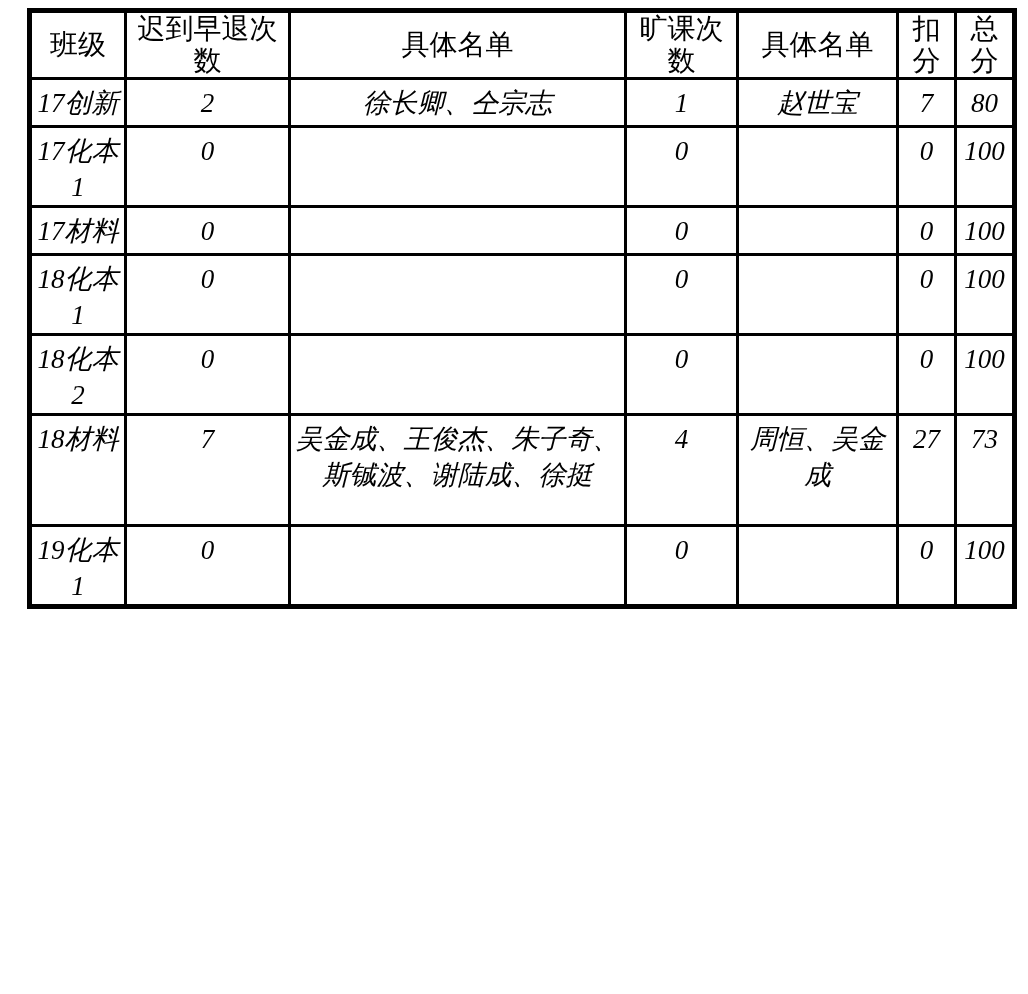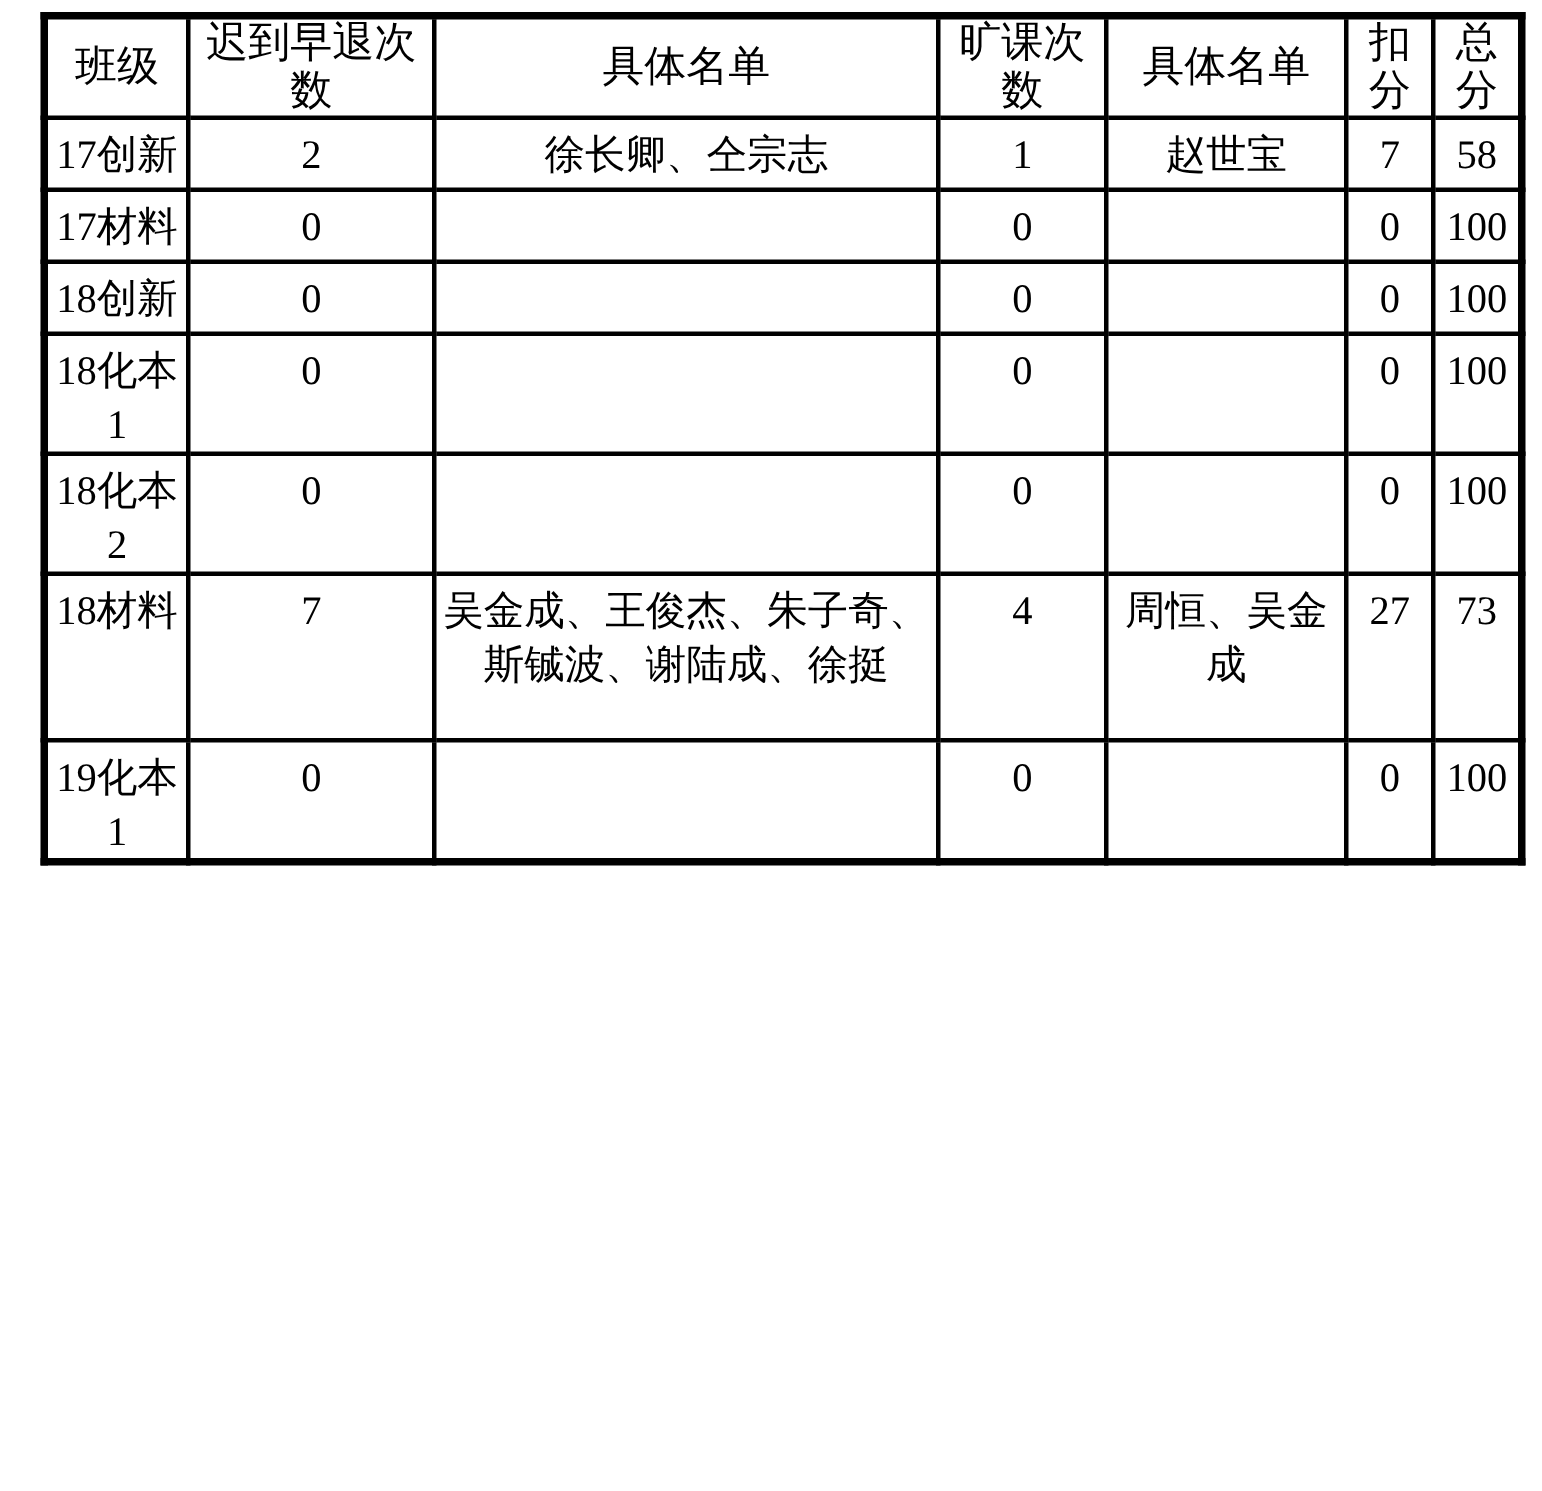--- a/index.html
+++ b/index.html
@@ -30,21 +30,21 @@
     font-weight: normal;
     overflow: hidden;
     padding: 0 2px;
   }
   .score-table thead tr { height: 54px; }
   .score-table thead th {
     vertical-align: middle;
     font-size: 28px;
     line-height: 32px;
   }
-  .score-table tbody tr { height: 48px; }
+  .score-table tbody tr { height: 48px; font-style: italic; }
   .score-table tbody tr.tall { height: 111px; }
   .score-table tbody td {
     vertical-align: top;
     padding-top: 5px;
     font-size: 27px;
     line-height: 36px;
   }
 </style>
 </head>
 <body>
@@ -72,33 +72,33 @@
       </tr>
     </thead>
     <tbody>
         <tr>
     <td>17创新</td>
     <td>2</td>
     <td>徐长卿、仝宗志</td>
     <td>1</td>
     <td>赵世宝</td>
     <td>7</td>
-    <td>58</td>
+    <td>80</td>
   </tr>
         <tr>
-    <td>17材料</td>
+    <td>17化本1</td>
     <td>0</td>
     <td></td>
     <td>0</td>
     <td></td>
     <td>0</td>
     <td>100</td>
   </tr>
         <tr>
-    <td>18创新</td>
+    <td>17材料</td>
     <td>0</td>
     <td></td>
     <td>0</td>
     <td></td>
     <td>0</td>
     <td>100</td>
   </tr>
         <tr>
     <td>18化本1</td>
     <td>0</td>

